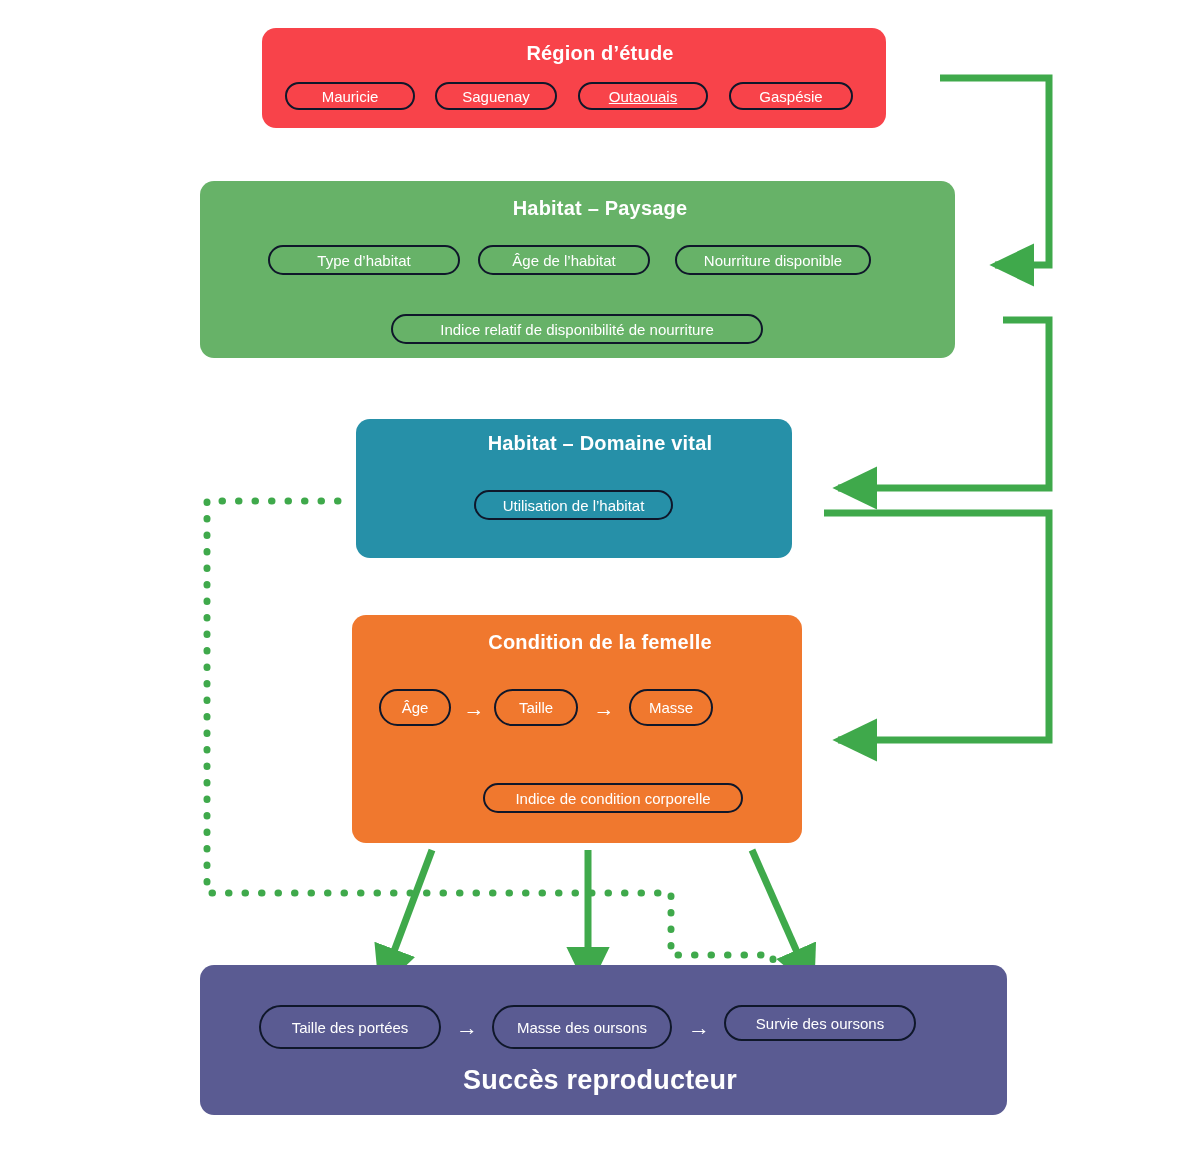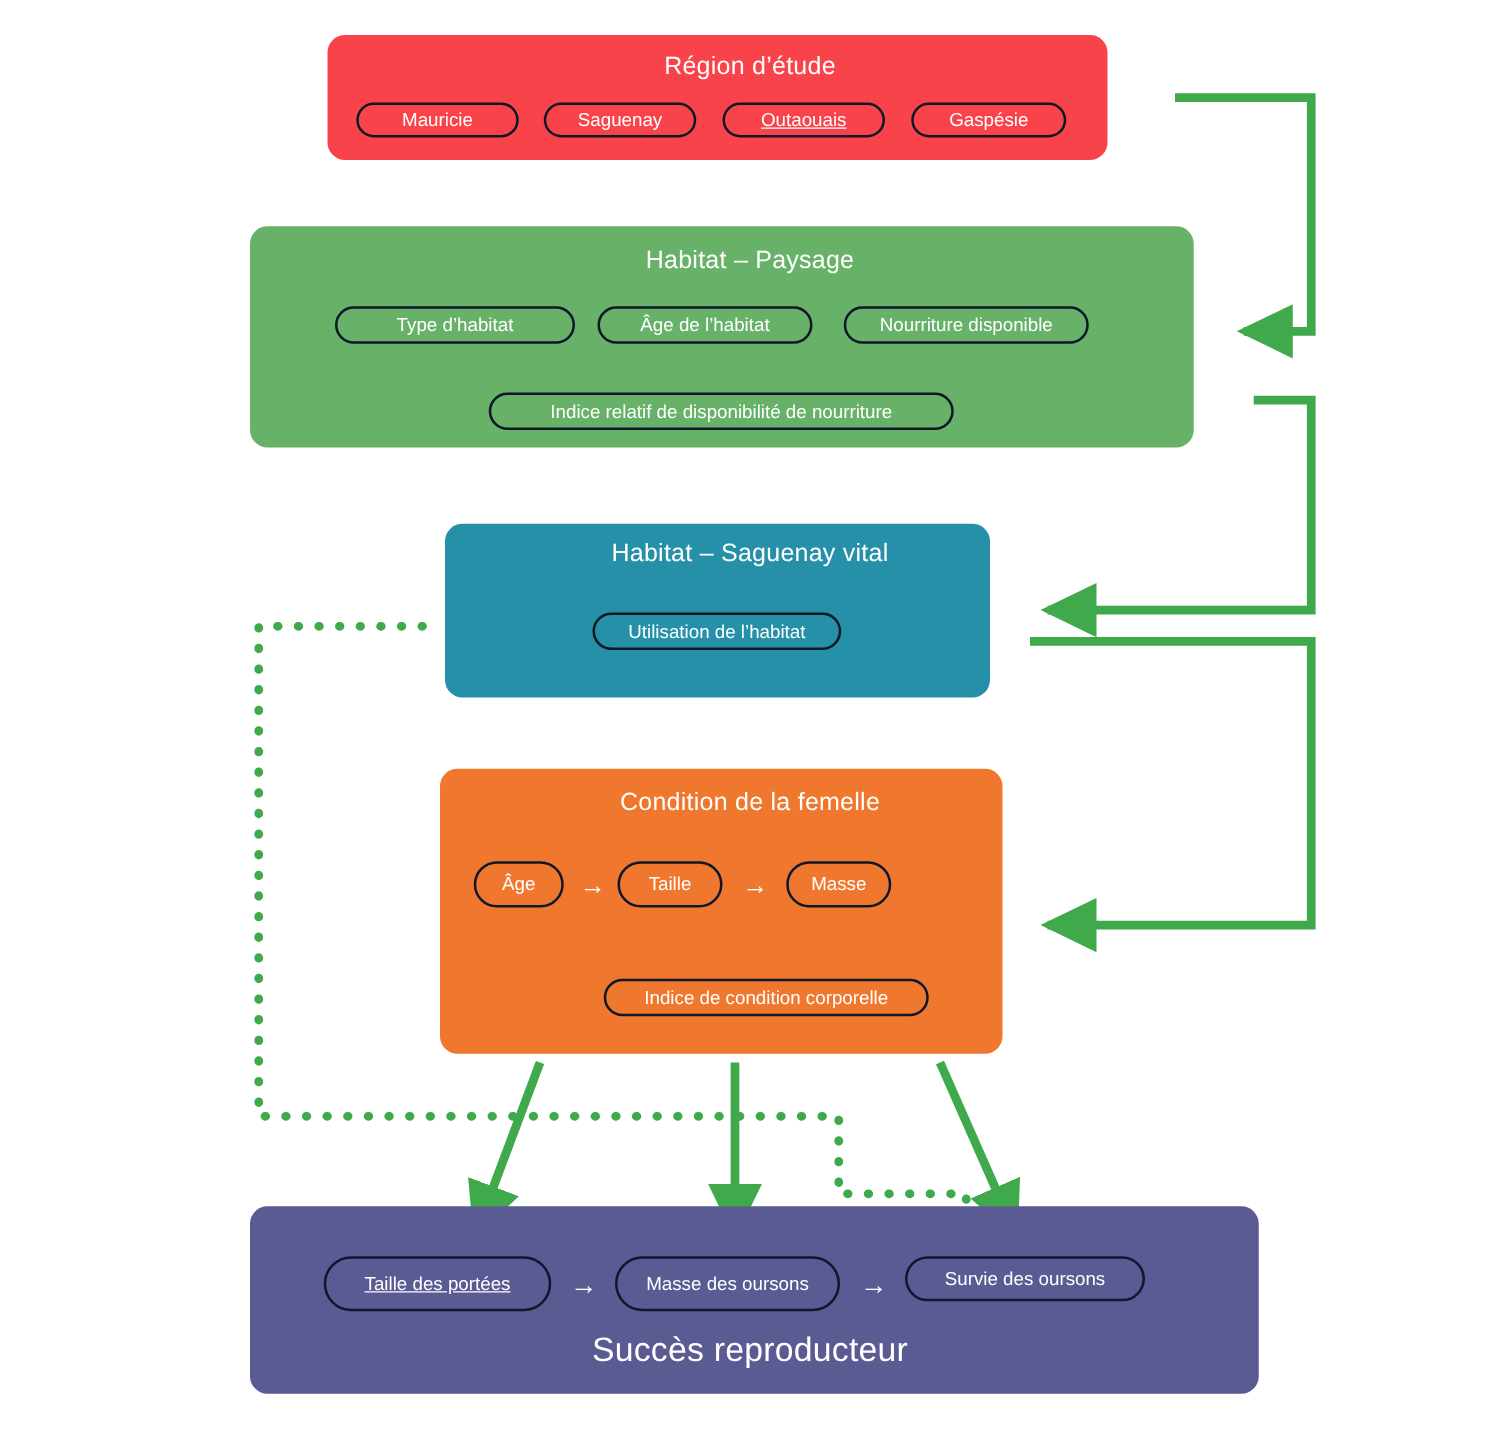--- a/index.html
+++ b/index.html
@@ -22,21 +22,21 @@
     border-radius: 14px;
     box-sizing: border-box;
     color: #ffffff;
   }
   .panel-title {
     position: absolute;
     left: 0;
     right: 0;
     text-align: center;
     color: #ffffff;
-    font-weight: 400;
+    font-weight: 700;
     letter-spacing: 0.2px;
     white-space: nowrap;
   }
   .pill {
     position: absolute;
     box-sizing: border-box;
     border: 2px solid #0f172a;
     border-radius: 999px;
     color: #ffffff;
     display: flex;
@@ -90,21 +90,21 @@
   
   #pill-age    { left: 379px; top: 689px; width: 72px;  height: 37px; font-size: 15px; }
   #pill-taille { left: 494px; top: 689px; width: 84px;  height: 37px; font-size: 15px; }
   #pill-masse  { left: 629px; top: 689px; width: 84px;  height: 37px; font-size: 15px; }
   #pill-indice-corporelle { left: 483px; top: 783px; width: 260px; height: 30px; font-size: 15px; }
 
   #glyph-age-taille    { left: 455px; top: 696px; width: 38px; height: 24px; font-size: 21px; }
   #glyph-taille-masse  { left: 582px; top: 696px; width: 44px; height: 24px; font-size: 21px; }
 
   
-  #pill-taille-portees { left: 259px; top: 1005px; width: 182px; height: 44px; font-size: 15px; text-decoration: underline; }
+  #pill-taille-portees { left: 259px; top: 1005px; width: 182px; height: 44px; font-size: 15px; }
   #pill-masse-oursons  { left: 492px; top: 1005px; width: 180px; height: 44px; font-size: 15px; }
   #pill-survie-oursons { left: 724px; top: 1005px; width: 192px; height: 36px; font-size: 15px; }
   #glyph-portees-masse { left: 444px; top: 1016px; width: 46px; height: 24px; font-size: 22px; }
   #glyph-masse-survie  { left: 676px; top: 1016px; width: 46px; height: 24px; font-size: 22px; }
 
   #svg-overlay {
     position: absolute;
     left: 0;
     top: 0;
     width: 1200px;
@@ -180,21 +180,21 @@
   <div class="pill region-pill" id="pill-gaspesie">Gaspésie</div>
 
   <div class="panel" id="panel-habitat"></div>
   <div class="panel-title" id="title-habitat">Habitat – Paysage</div>
   <div class="pill habitat-pill" id="pill-type-habitat">Type d’habitat</div>
   <div class="pill habitat-pill" id="pill-age-habitat">Âge de l’habitat</div>
   <div class="pill habitat-pill" id="pill-nourriture">Nourriture disponible</div>
   <div class="pill" id="pill-indice-nourriture">Indice relatif de disponibilité de nourriture</div>
 
   <div class="panel" id="panel-domaine"></div>
-  <div class="panel-title" id="title-domaine">Habitat – Saguenay vital</div>
+  <div class="panel-title" id="title-domaine">Habitat – Domaine vital</div>
   <div class="pill" id="pill-utilisation">Utilisation de l’habitat</div>
 
   <div class="panel" id="panel-femelle"></div>
   <div class="panel-title" id="title-femelle">Condition de la femelle</div>
   <div class="pill" id="pill-age">Âge</div>
   <div class="arrow-glyph" id="glyph-age-taille">→</div>
   <div class="pill" id="pill-taille">Taille</div>
   <div class="arrow-glyph" id="glyph-taille-masse">→</div>
   <div class="pill" id="pill-masse">Masse</div>
   <div class="pill" id="pill-indice-corporelle">Indice de condition corporelle</div>

